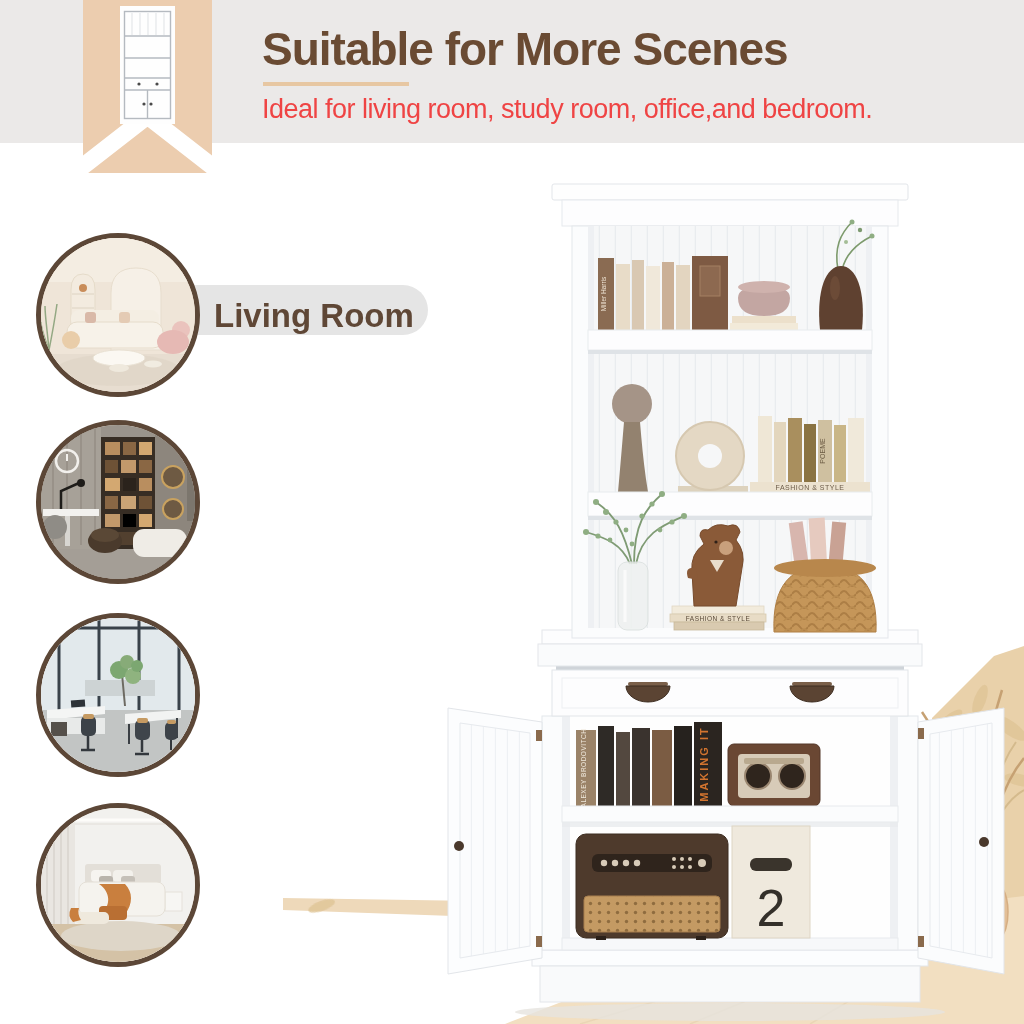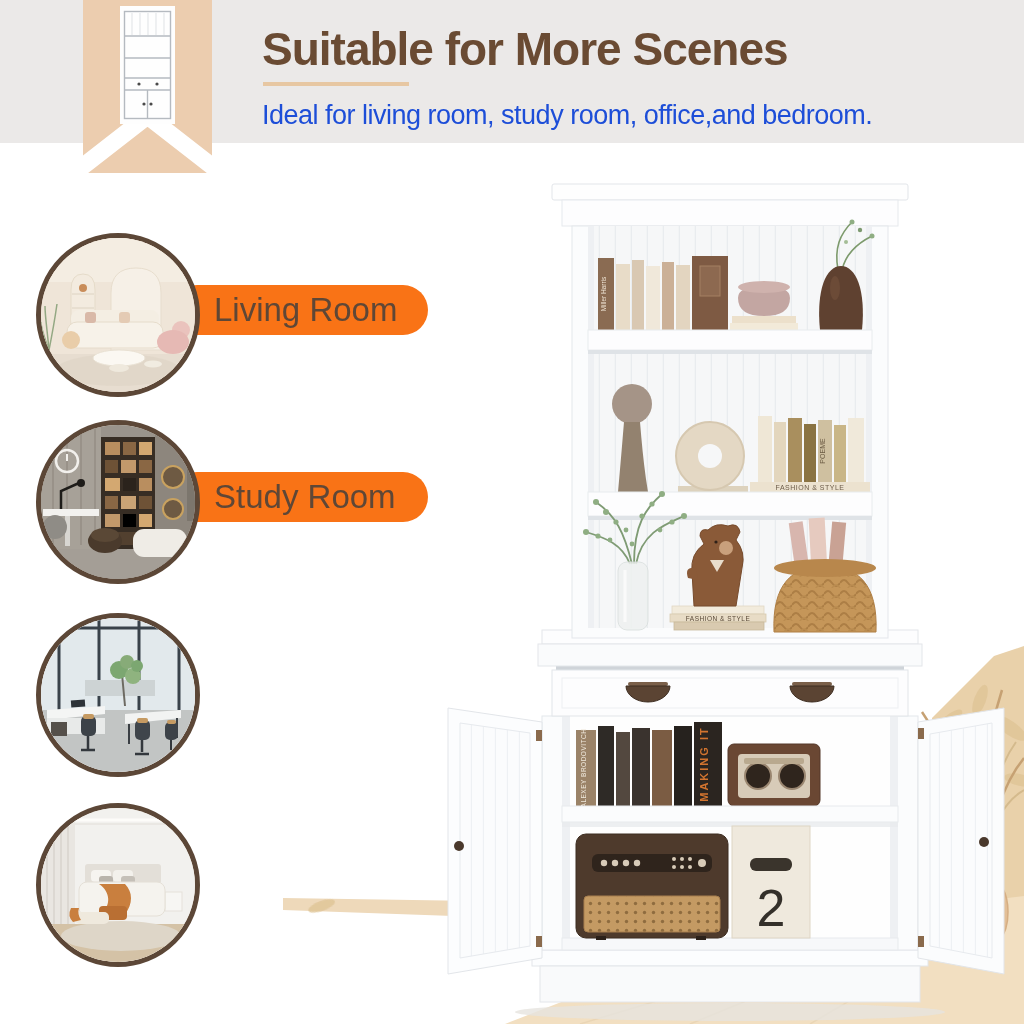--- a/index.html
+++ b/index.html
@@ -5,26 +5,26 @@
   html,body{margin:0;padding:0;}
   body{width:1024px;height:1024px;position:relative;overflow:hidden;background:#ffffff;
        font-family:"Liberation Sans",sans-serif;}
   .stage{position:absolute;inset:0;width:985px;height:1024px;}
   .top-band{position:absolute;left:0;top:0;width:1024px;height:143px;background:#ebe9e8;}
   .ribbon{position:absolute;left:83px;top:0;width:129px;height:178px;}
   .header-text{position:absolute;left:262px;top:0;width:700px;}
   .page-title{position:absolute;left:0;top:22px;font-size:46px;font-weight:700;
       color:#6a4b33;letter-spacing:-1px;white-space:nowrap;}
   .title-underline{position:absolute;left:1px;top:82px;width:146px;height:4px;background:#e7c7a2;}
-  .page-subtitle{position:absolute;left:0;top:100px;font-size:27px;color:#1d4ed8;
+  .page-subtitle{position:absolute;left:0;top:94px;font-size:27px;color:#ef4444;
       letter-spacing:-0.5px;white-space:nowrap;}
   .scene-row{position:absolute;left:36px;width:400px;height:164px;}
-  .scene-pill{position:absolute;left:136px;top:52px;width:256px;height:50px;background:#f97316;
-      border-radius:26px;display:flex;align-items:center;padding-left:42px;box-sizing:border-box;
-      z-index:1;}
+  .scene-pill{position:absolute;left:136px;top:52px;width:256px;height:50px;background:#e5e5e5;
+      border-radius:26px;display:flex;align-items:flex-end;padding-left:42px;box-sizing:border-box;
+      z-index:1;font-weight:bold;}
   .scene-pill span{font-size:33px;color:#5f4736;letter-spacing:0;}
   .scene-circle{position:absolute;left:0;top:0;width:154px;height:154px;border-radius:50%;
       border:5px solid #5c4737;overflow:hidden;z-index:2;background:#efe5d8;}
   .scene-circle svg{display:block;width:100%;height:100%;}
   .product-area{position:absolute;left:280px;top:170px;width:744px;height:854px;}
   svg text{font-family:"Liberation Sans",sans-serif;}
 </style>
 </head>
 <body>
 
@@ -350,23 +350,20 @@
         <circle cx="140" cy="92" r="9" fill="#eac3bd"></circle>
         <ellipse cx="132" cy="104" rx="16" ry="12" fill="#e6b9b4"></ellipse>
         <ellipse cx="78" cy="120" rx="26" ry="8" fill="#fbf8f2" stroke="#e8e0d2"></ellipse>
         <ellipse cx="78" cy="130" rx="10" ry="4" fill="#efe9dd"></ellipse>
         <ellipse cx="112" cy="126" rx="9" ry="3.5" fill="#f1ece1"></ellipse>
       </svg>
     </div>
   </div>
 
   <div class="scene-row" style="top:420px">
-    <div class="scene-pill">
-      <span>Study Room</span>
-    </div>
     <div class="scene-circle">
       <svg viewBox="0 0 154 154">
         <rect width="154" height="154" fill="#9a948c"></rect>
         <rect width="60" height="154" fill="#a7a198"></rect>
         <g stroke="#948e85" stroke-width="1.5">
           <line x1="12" y1="0" x2="12" y2="120"></line>
             <line x1="26" y1="0" x2="26" y2="120"></line>
           <line x1="40" y1="0" x2="40" y2="120"></line>
             <line x1="54" y1="0" x2="54" y2="120"></line>
         </g>

